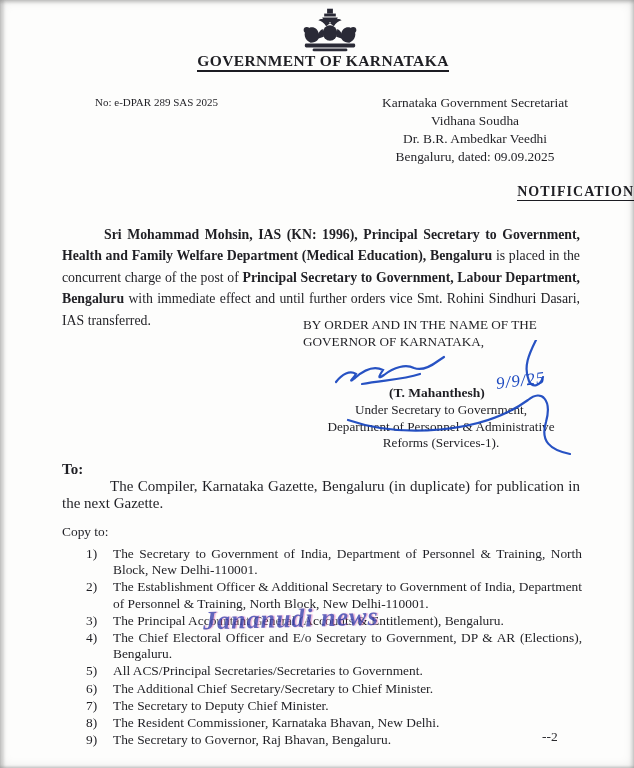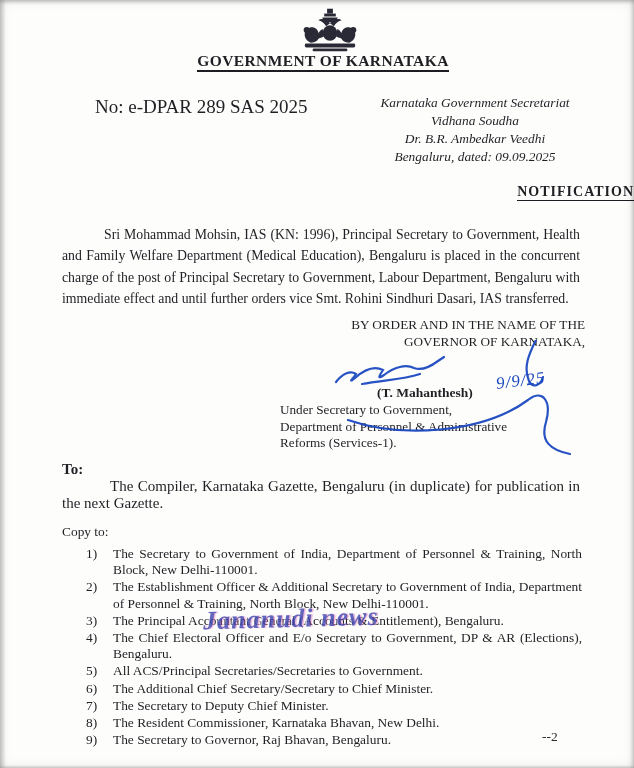--- a/index.html
+++ b/index.html
@@ -17,38 +17,38 @@
                inset -3px 0 3px rgba(0,0,0,.10),
                inset 0 3px 3px rgba(0,0,0,.12),
                inset 0 -2px 2px rgba(0,0,0,.08);
   }
   .emblem{position:absolute;left:299px;top:8px;width:62px;height:46px;}
   .header-title{position:absolute;top:52px;left:0;right:0;text-align:center;padding-left:12px;}
   .header-title span{
     font-weight:bold;font-size:15.5px;letter-spacing:.4px;
     border-bottom:2px solid #1c1c22;padding-bottom:1px;
   }
-  .ref-no{position:absolute;top:96px;left:95px;font-size:19px;}
+  .ref-no{position:absolute;top:96px;left:95px;font-size:11px;}
   .office-block{position:absolute;top:94px;left:368px;width:214px;text-align:center;
-    font-size:13.4px;line-height:18px;font-style:italic;}
+    font-size:13.4px;line-height:18px;}
   .doc-title{position:absolute;top:182px;left:0;right:0;text-align:right;padding-left:4px;}
   .doc-title span{font-weight:bold;font-size:14px;letter-spacing:1px;
     border-bottom:1.6px solid #1c1c22;padding-bottom:1px;}
   .body-par{position:absolute;top:210px;left:62px;width:518px;
     font-size:13.8px;line-height:21.5px;text-align:justify;text-indent:42px;}
-  .body-par .b{font-weight:normal;}
-  .order-block{position:absolute;top:316px;left:303px;width:282px;text-align:right;
+  .body-par .b{font-weight:bold;}
+  .order-block{position:absolute;top:316px;left:303px;width:282px;text-align:left;
     font-size:13.2px;line-height:17px;}
   .sig-svg{position:absolute;top:340px;left:330px;width:255px;height:118px;z-index:3;}
   .sig-date{position:absolute;top:371px;left:496px;z-index:4;
     color:var(--signature_blue,#1c49c0);font-size:17px;font-style:italic;
     transform:rotate(-7deg);letter-spacing:1px;}
-  .sig-name{position:absolute;top:385px;left:280px;width:290px;text-align:center;
+  .sig-name{position:absolute;top:385px;left:292px;width:290px;text-align:center;
     font-weight:bold;font-size:13.5px;}
-  .sig-designation{position:absolute;top:402px;left:280px;width:322px;text-align:left;
+  .sig-designation{position:absolute;top:402px;left:280px;width:322px;text-align:center;
     font-size:13.2px;line-height:16.5px;}
   .to-block{position:absolute;top:461px;left:62px;width:518px;font-size:15px;line-height:17px;}
   .to-label{font-weight:bold;}
   .to-text{text-indent:48px;text-align:justify;margin:0;}
   .copy-label{position:absolute;top:524px;left:62px;font-size:13.4px;}
   .copy-list{position:absolute;top:546px;left:86px;width:496px;font-size:13.4px;line-height:16.2px;}
   .copy-item{display:flex;margin-bottom:1px;}
   .copy-item .num{flex:0 0 27px;}
   .copy-item .txt{flex:1;text-align:justify;}
   .watermark{position:absolute;top:604px;left:203px;z-index:5;

